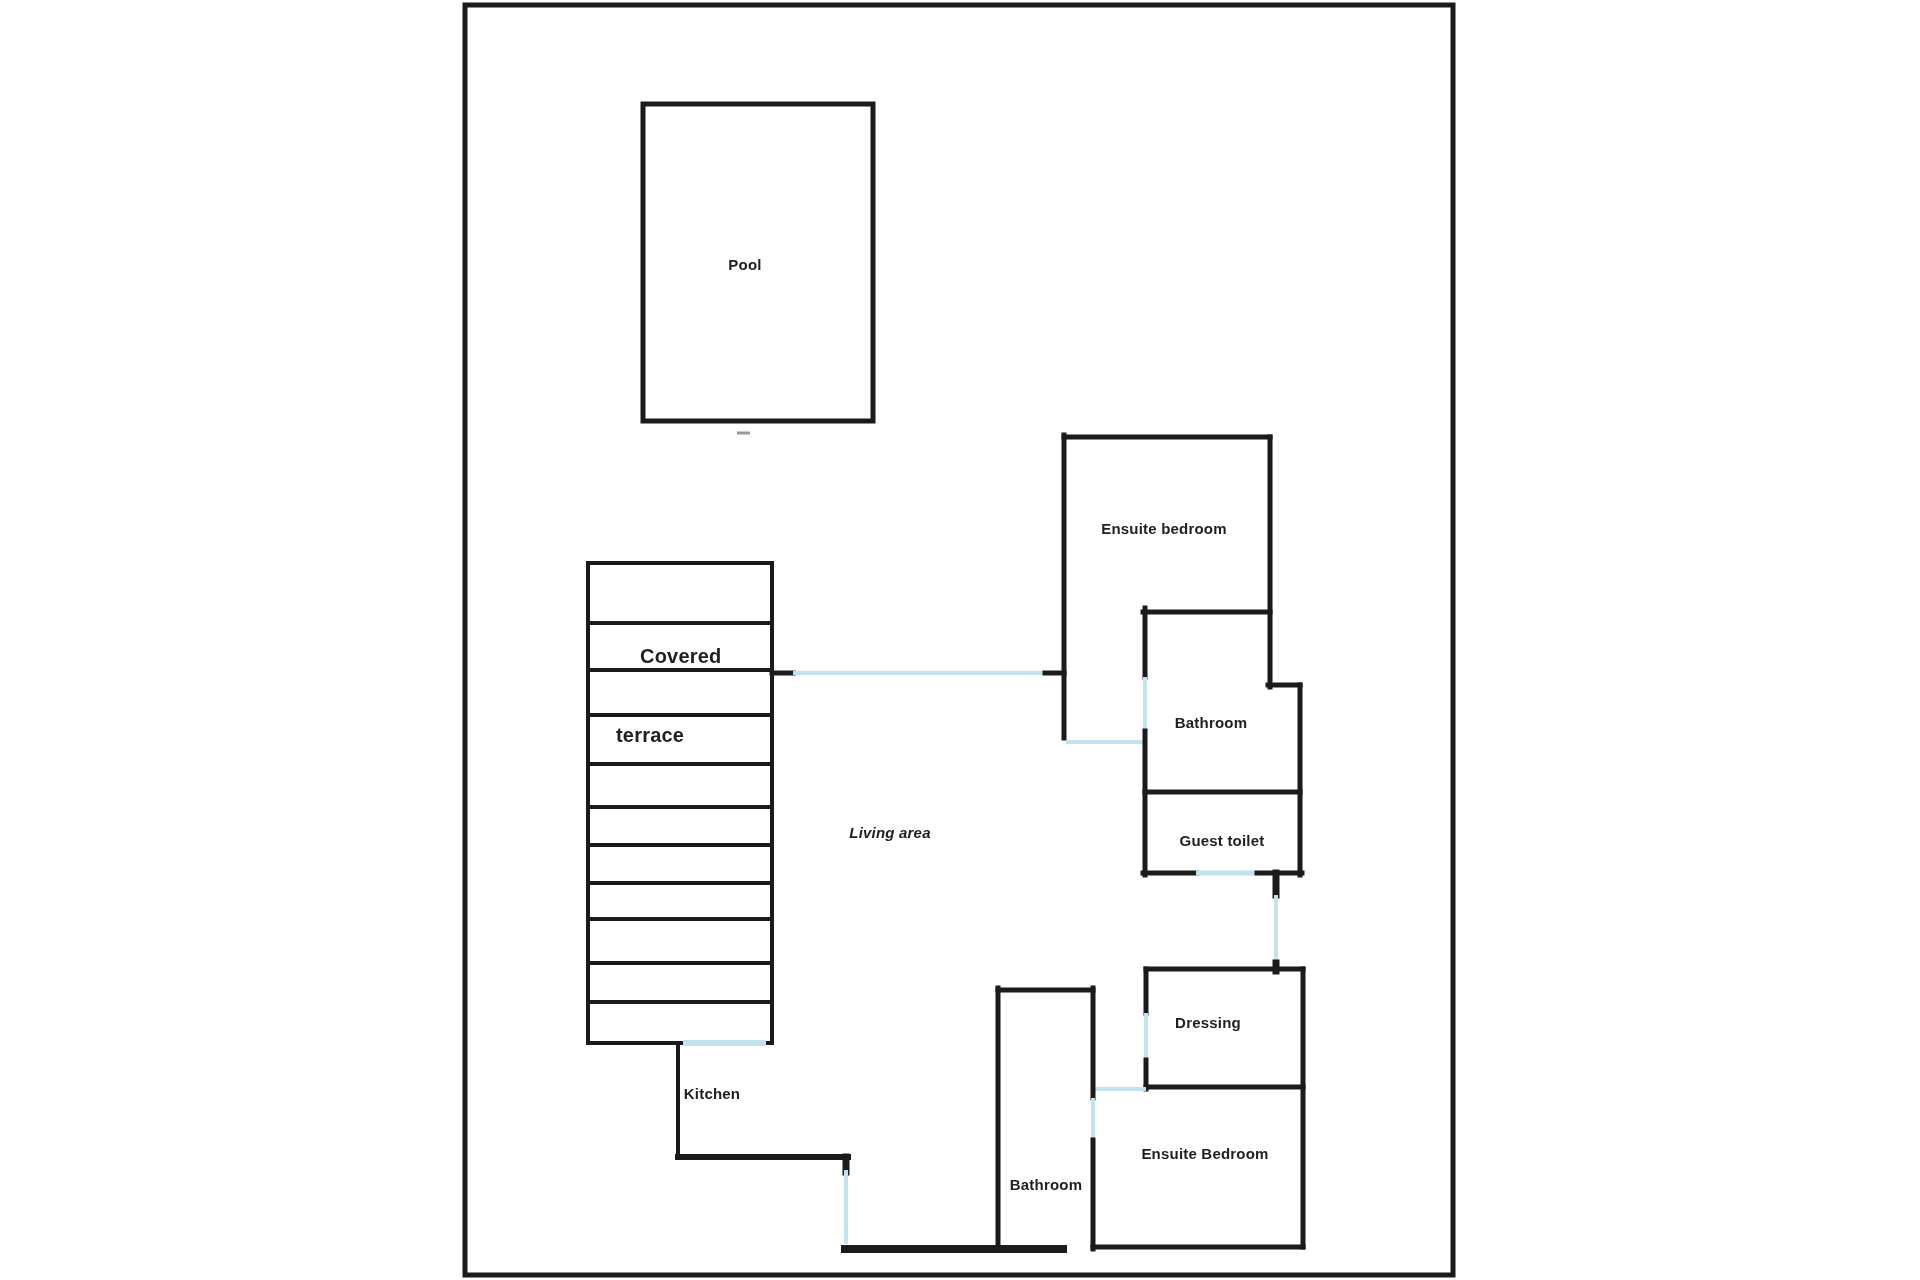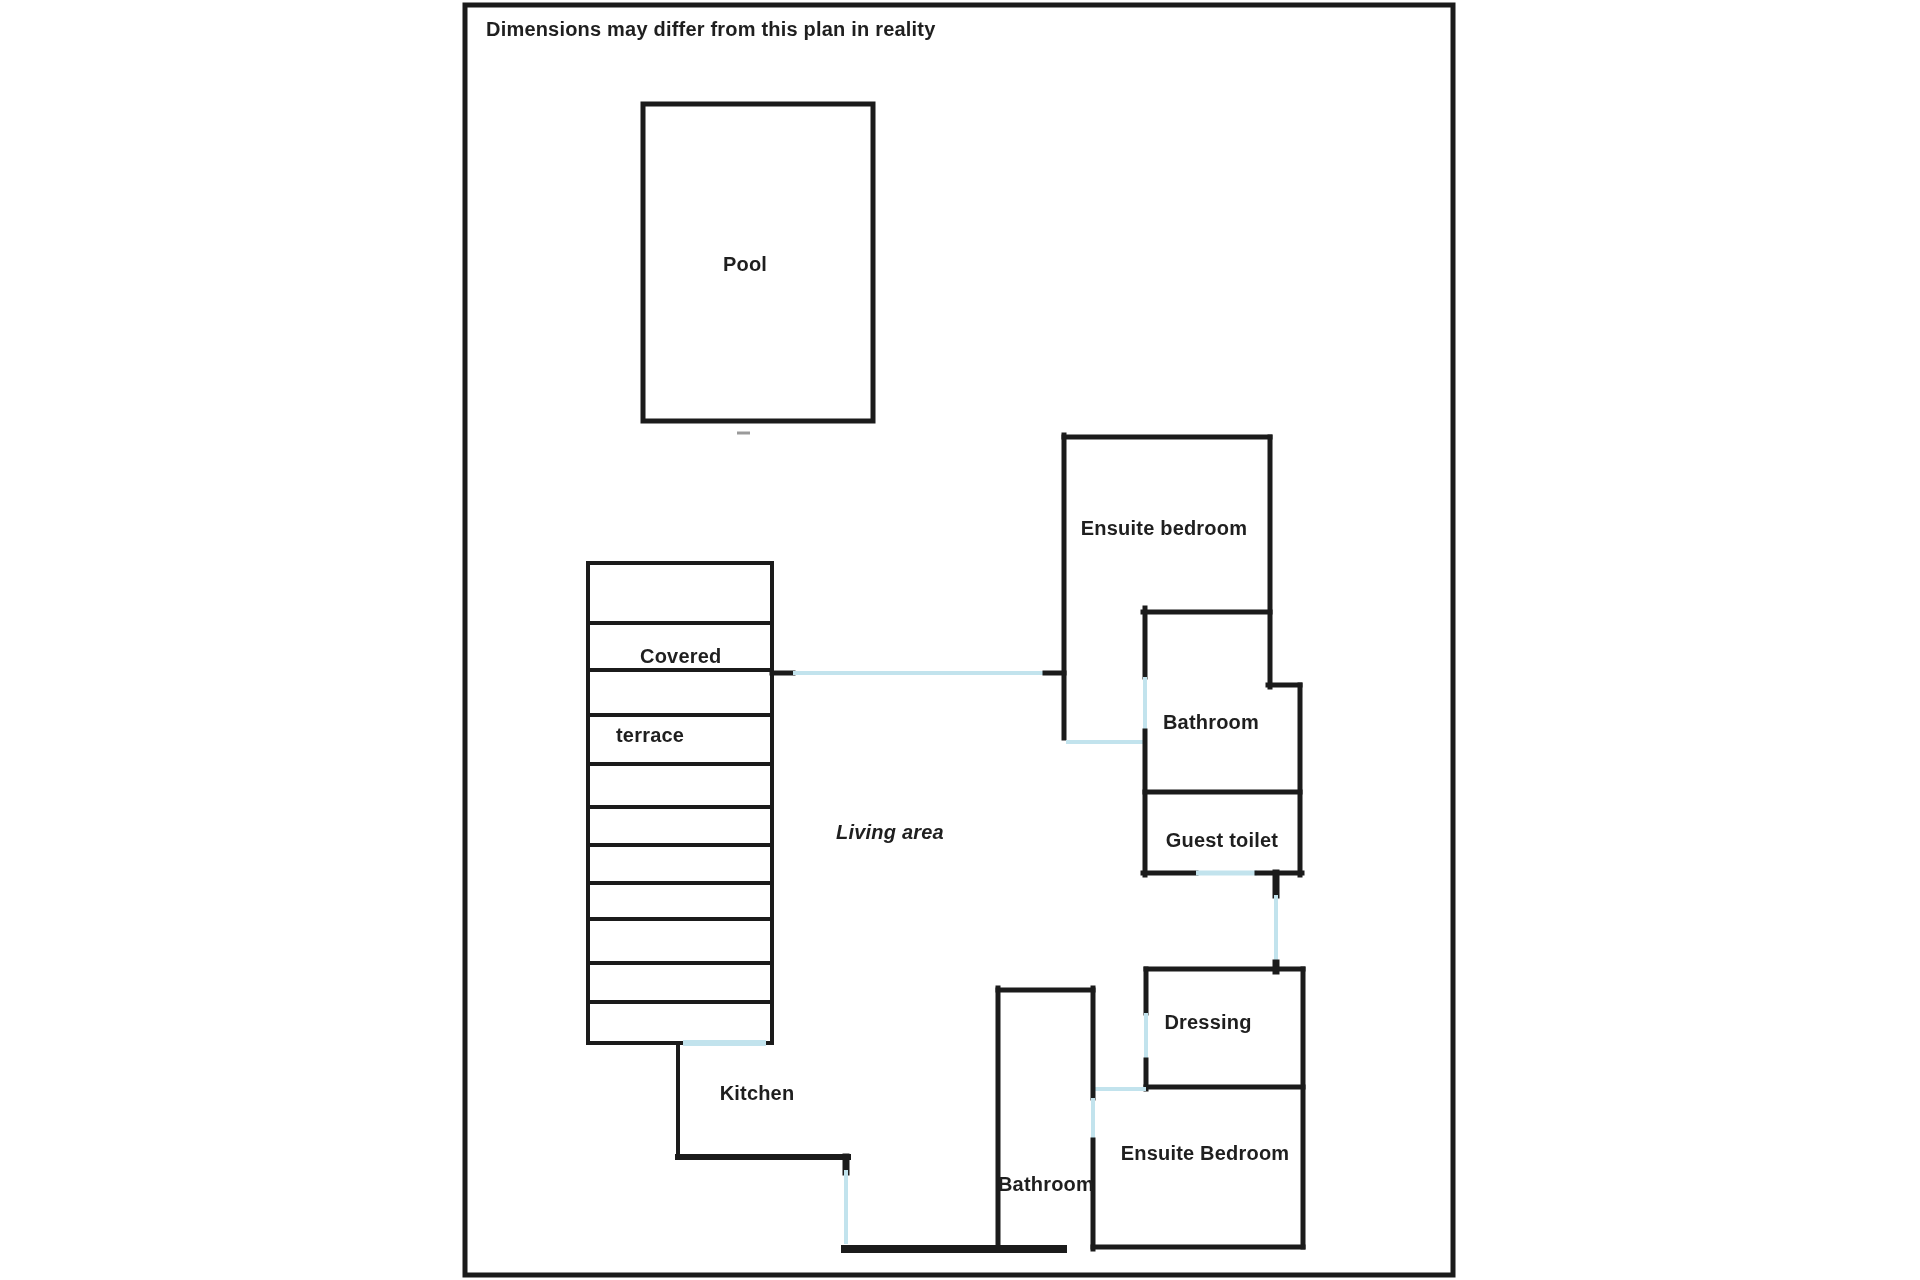--- a/index.html
+++ b/index.html
@@ -14,21 +14,21 @@
     background:var(--bg);
     font-family:"Liberation Sans", sans-serif;
   }
   #plan{position:absolute;inset:0;width:1920px;height:1280px;}
   svg.walls{position:absolute;left:0;top:0;width:1920px;height:1280px;}
   .wall{stroke:var(--wall);fill:none;stroke-linecap:square;}
   .door{stroke:var(--door);fill:none;stroke-linecap:butt;}
   .dash{stroke:#9a9a9a;fill:none;}
   .lbl{
     position:absolute;white-space:nowrap;
-    color:var(--text);font-weight:600;font-size:20px;letter-spacing:.2px;
+    color:var(--text);font-weight:600;font-size:15px;letter-spacing:.2px;
   }
   .center{transform:translate(-50%,-50%);}
   .vcenter{transform:translateY(-50%);}
   .small{font-size:20px;}
 </style>
 </head>
 <body>
 
 <div id="plan">
 
@@ -120,31 +120,30 @@
       <line class="wall" x1="846" y1="1157" x2="846" y2="1172" stroke-width="7"></line>
       <line class="door" x1="846" y1="1170" x2="846" y2="1244" stroke-width="4"></line>
       <line class="wall" x1="845" y1="1249" x2="1063" y2="1249" stroke-width="8"></line>
     </g>
 
     <g>
       <line class="wall" x1="1093" y1="1247" x2="1303" y2="1247" stroke-width="5"></line>
     </g>
   </svg>
 
-  <div class="lbl small" style="left:486px;top:18px;">Dimensions may differ from this plan in reality</div>
 
   <div class="lbl center" style="left:745px;top:264px;">Pool</div>
 
   <div class="lbl small vcenter" style="left:640px;top:656px;">Covered</div>
 
   <div class="lbl small vcenter" style="left:616px;top:689px;margin-top:46px;">terrace</div>
 
   <div class="lbl center" style="left:890px;top:832px;font-style:italic;">Living area</div>
 
-  <div class="lbl center" style="left:757px;top:1093px;text-align:right;">Kitchen</div>
+  <div class="lbl center" style="left:712px;top:1093px;text-align:right;">Kitchen</div>
 
   <div class="lbl center" style="left:1164px;top:528px;">Ensuite bedroom</div>
 
   <div class="lbl center" style="left:1211px;top:722px;">Bathroom</div>
 
   <div class="lbl center" style="left:1222px;top:840px;">Guest toilet</div>
 
   <div class="lbl center" style="left:1208px;top:1022px;">Dressing</div>
 
   <div class="lbl center" style="left:1205px;top:1153px;">Ensuite Bedroom</div>

